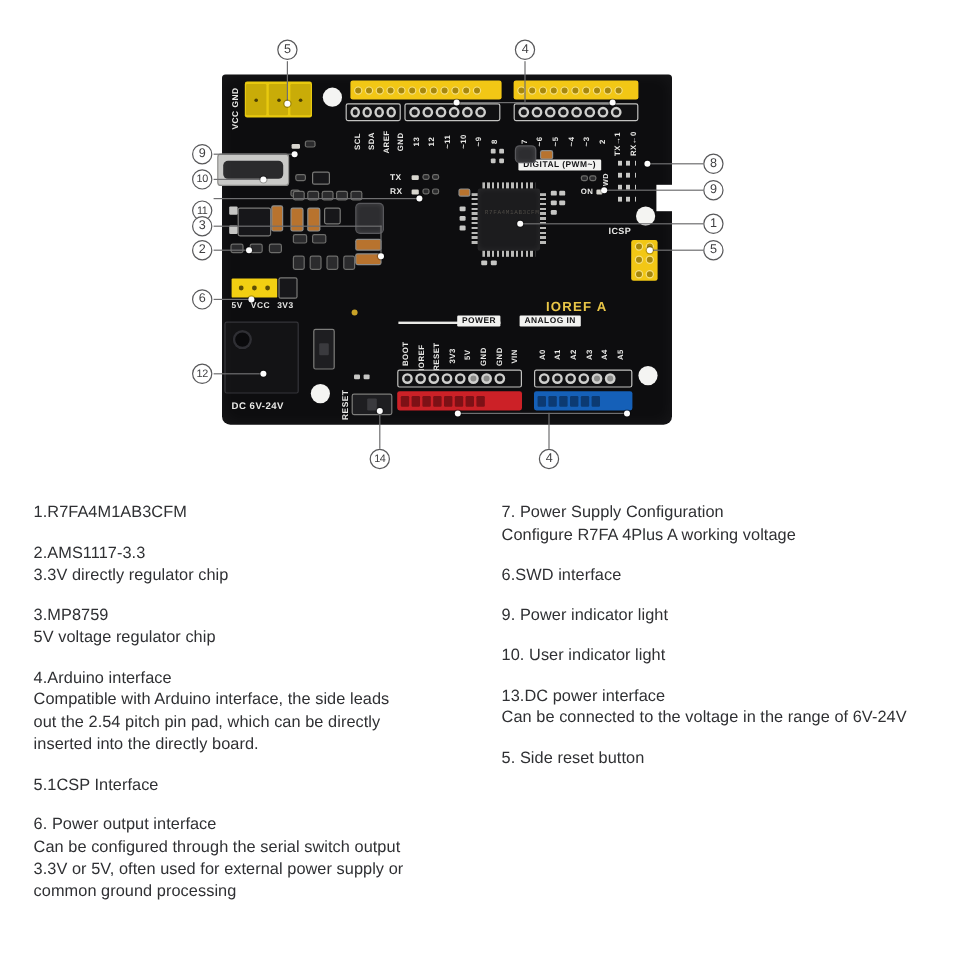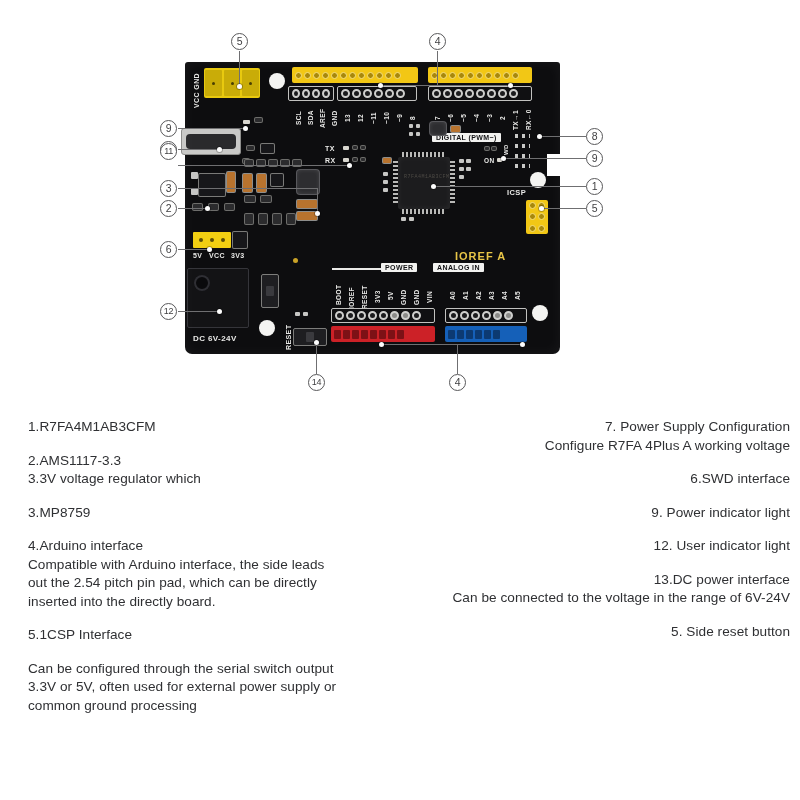--- a/index.html
+++ b/index.html
@@ -216,21 +216,21 @@
   }
 
   
   #legend {
     position: absolute;
     left: 0; top: 400px;
     width: 800px; height: 400px;
   }
   .col { position: absolute; top: 18px; }
   .col.left  { left: 28px;  width: 372px; }
-  .col.right { left: 418px; width: 372px; text-align: right; }
+  .col.right { left: 418px; width: 372px; }
 
   .item { margin-bottom: 15px; }
   .item .line {
     color: #2f3033;
     font-size: 13.6px;
     line-height: 18.5px;
     letter-spacing: .05px;
   }
 </style>
 </head>
@@ -529,21 +529,21 @@
       <div class="dot" style="left:243px; top:126px;"></div>
     </div>
 
     <div class="callout">
       <div class="circ wide" style="left:160px; top:141px;">10</div>
       <div class="leader h" style="left:178px; top:149px; width:42px;"></div>
       <div class="dot" style="left:217px; top:147px;"></div>
     </div>
 
     <div class="callout">
-      <div class="circ wide" style="left:160px; top:143px;">11</div>
+      <div class="circ wide" style="left:160px; top:167px;">11</div>
       <div class="leader h" style="left:178px; top:165px; width:172px;"></div>
       <div class="dot" style="left:347px; top:163px;"></div>
     </div>
 
     <div class="callout">
       <div class="circ" style="left:160px; top:180px;">3</div>
       <div class="leader h" style="left:178px; top:188px; width:140px;"></div>
       <div class="leader v" style="left:317px; top:188px; height:25px;"></div>
       <div class="dot" style="left:315px; top:211px;"></div>
     </div>
@@ -607,54 +607,56 @@
   </div>
 
   <div id="legend">
 
     <div class="col left">
       <div class="item">
         <div class="line">1.R7FA4M1AB3CFM</div>
       </div>
       <div class="item">
         <div class="line">2.AMS1117-3.3</div>
-        <div class="line">3.3V voltage regulator which</div>
+        <div class="line">3.3V directly regulator chip</div>
       </div>
       <div class="item">
         <div class="line">3.MP8759</div>
+        <div class="line">5V voltage regulator chip</div>
       </div>
       <div class="item">
         <div class="line">4.Arduino interface</div>
         <div class="line">Compatible with Arduino interface, the side leads</div>
         <div class="line">out the 2.54 pitch pin pad, which can be directly</div>
         <div class="line">inserted into the directly board.</div>
       </div>
       <div class="item">
         <div class="line">5.1CSP Interface</div>
       </div>
       <div class="item">
+        <div class="line">6. Power output interface</div>
         <div class="line">Can be configured through the serial switch output</div>
         <div class="line">3.3V or 5V, often used for external power supply or</div>
         <div class="line">common ground processing</div>
       </div>
     </div>
 
     <div class="col right">
       <div class="item">
         <div class="line">7. Power Supply Configuration</div>
         <div class="line">Configure R7FA 4Plus A working voltage</div>
       </div>
       <div class="item">
         <div class="line">6.SWD interface</div>
       </div>
       <div class="item">
         <div class="line">9. Power indicator light</div>
       </div>
       <div class="item">
-        <div class="line">12. User indicator light</div>
+        <div class="line">10. User indicator light</div>
       </div>
       <div class="item">
         <div class="line">13.DC power interface</div>
         <div class="line">Can be connected to the voltage in the range of 6V-24V</div>
       </div>
       <div class="item">
         <div class="line">5. Side reset button</div>
       </div>
     </div>
 

